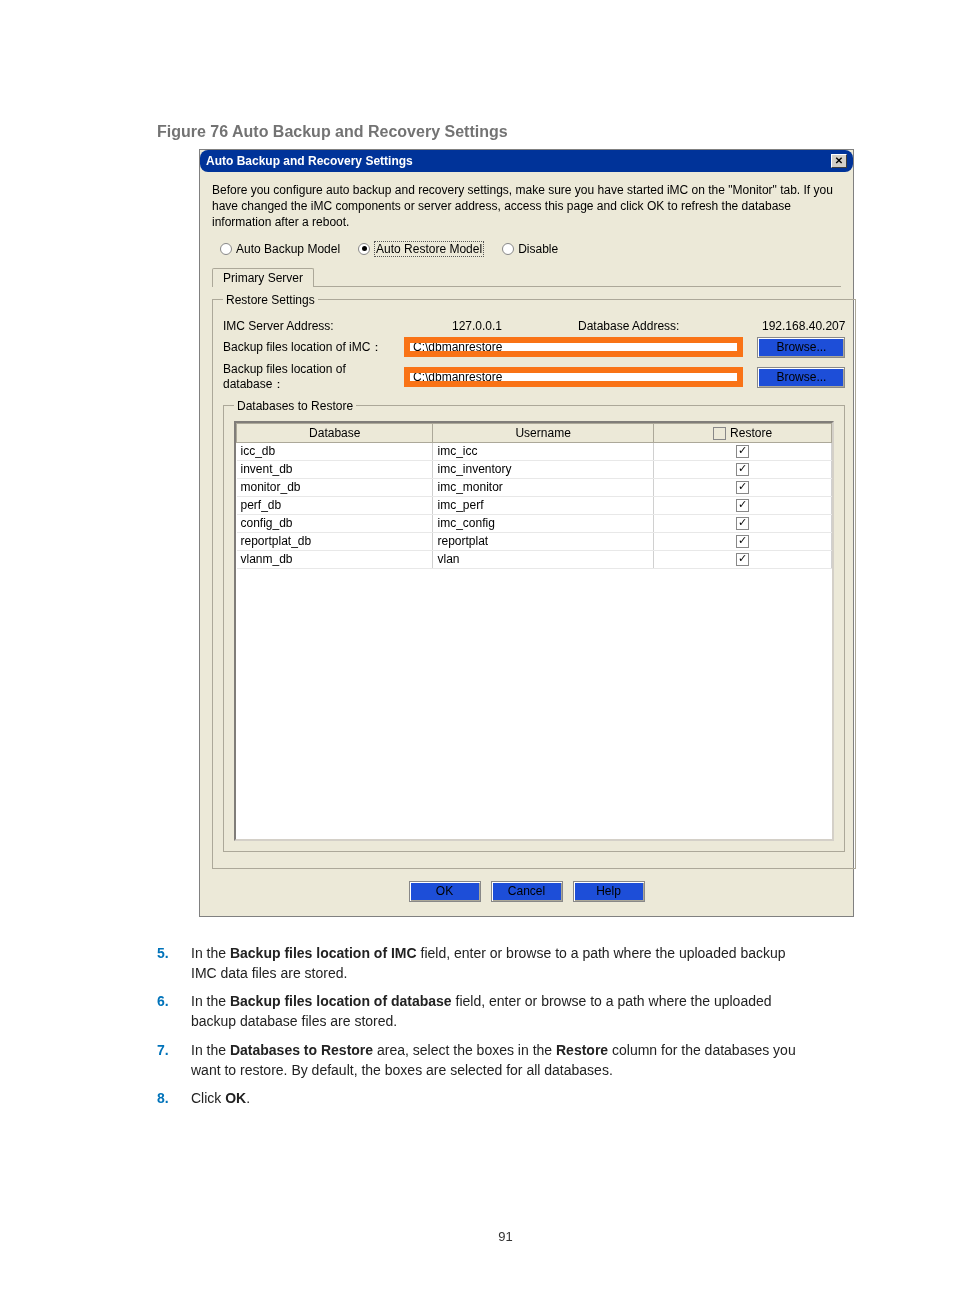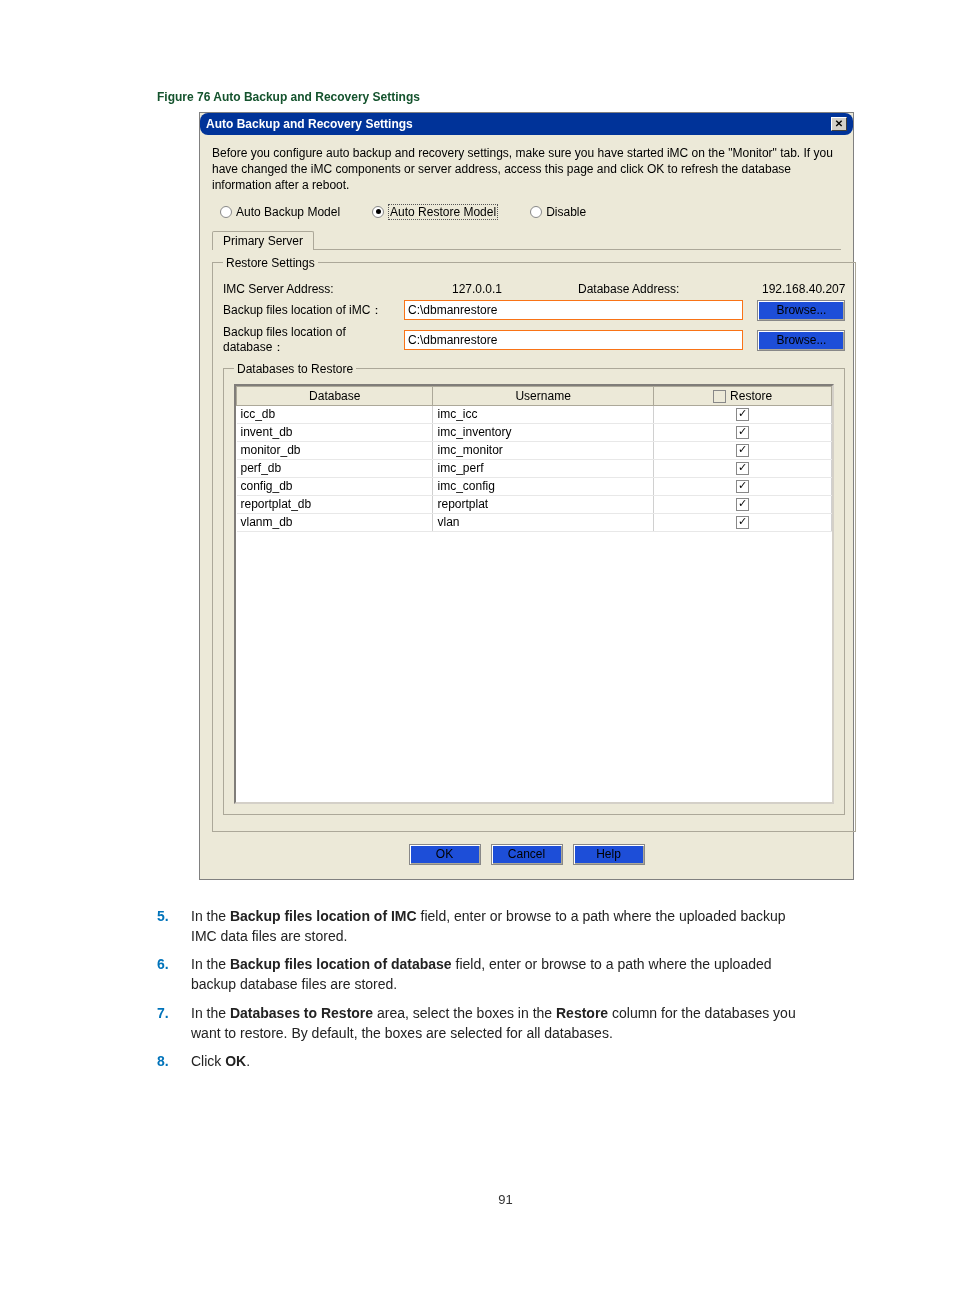--- a/index.html
+++ b/index.html
@@ -7,24 +7,25 @@
     margin: 0;
     padding: 0;
     background: #ffffff;
     font-family: Arial, Helvetica, sans-serif;
     width: 954px;
   }
   .page {
     padding: 90px 100px 40px 157px;
   }
   .figure-caption {
-    color: #14532d;
+    color: #737373;
     font-weight: bold;
-    font-size: 12px;
+    font-size: 16px;
     margin-bottom: 8px;
+    margin-top: 33px;
   }
   .dialog {
     border: 1px solid #808080;
     background: #ece9d8;
     width: 655px;
     position: relative;
     margin-left: 42px;
   }
   .titlebar {
     background: #003399;
@@ -58,21 +59,21 @@
     font-family: Tahoma, Arial, sans-serif;
   }
   .intro-text {
     font-size: 12px;
     line-height: 1.35;
     margin-bottom: 10px;
   }
   .radio-row {
     margin: 6px 0 10px 8px;
     display: flex;
-    gap: 32px;
+    gap: 18px;
     align-items: center;
   }
   .radio-opt {
     display: flex;
     align-items: center;
     gap: 4px;
     font-size: 12px;
   }
   .radio-opt .dotted { border: 1px dotted #555; padding: 0 1px; }
   .radio-circle {
@@ -119,21 +120,21 @@
     width: 175px;
     font-size: 12px;
   }
   .value {
     font-size: 12px;
     margin-left: 48px;
   }
   .text-input {
     flex: 1;
     height: 20px;
-    border: 1px solid #f97316;
+    border: 6px solid #f97316;
     background: #fff;
     font-size: 12px;
     padding: 1px 3px;
     font-family: Tahoma, Arial, sans-serif;
   }
   .btn {
     border: 1px solid #888;
     background: #1d4ed8;
     font-size: 12px;
     padding: 1px 14px;

